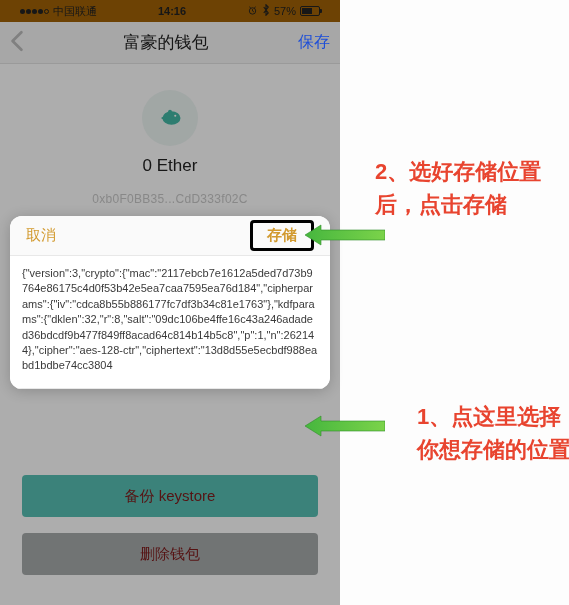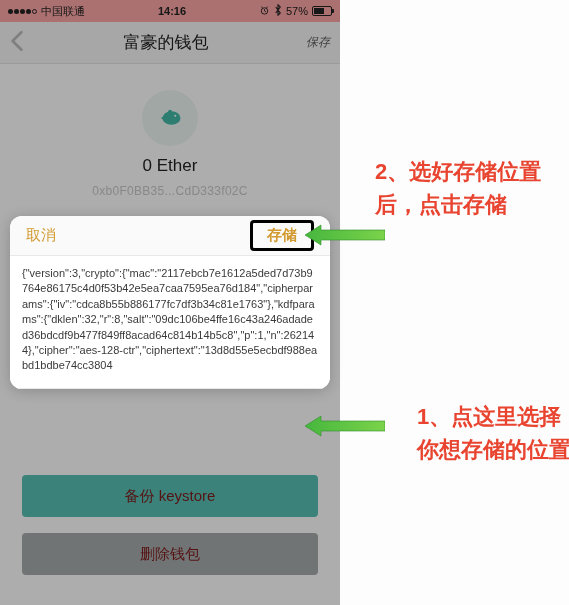--- a/index.html
+++ b/index.html
@@ -15,25 +15,25 @@
     position: absolute;
     left: 0; top: 0;
     width: 340px;
     height: 605px;
     background: #f6f6f6;
     display: flex;
     flex-direction: column;
   }
   .statusbar {
     height: 22px;
-    background: #fca5a5;
+    background: #a16207;
     display: flex;
     align-items: center;
     justify-content: space-between;
-    padding: 0 8px;
+    padding: 0 20px;
     font-size: 11px;
     color: #222;
   }
   .statusbar .left, .statusbar .right { display: flex; align-items: center; gap: 4px; }
   .signal-dots { display: flex; gap: 1px; }
   .signal-dots span {
     width: 5px; height: 5px; border-radius: 50%;
     background: #222;
   }
   .signal-dots span.empty { background: transparent; border: 0.7px solid #222; }
@@ -55,33 +55,33 @@
     border-bottom: 1px solid #e3e3e3;
     display: flex; align-items: center; justify-content: space-between;
     padding: 0 10px;
     position: relative;
   }
   .back-chevron { color: #bdbdbd; font-size: 26px; line-height: 1; }
   .navbar .title {
     position: absolute; left: 0; right: 8px; text-align: center;
     font-size: 17px; color: #222; font-weight: 500;
   }
-  .navbar .save-link { color: #404040; font-size: 12px; position: relative; z-index: 1; font-style: italic; }
+  .navbar .save-link { color: #1d4ed8; font-size: 16px; position: relative; z-index: 1; }
   .wallet-body {
     flex: 1; background: #fff;
     display: flex; flex-direction: column; align-items: center;
     padding-top: 26px;
   }
   .wallet-icon {
     width: 56px; height: 56px; border-radius: 50%; background: #eef6f4;
     display: flex; align-items: center; justify-content: center;
   }
   .wallet-icon svg { width: 30px; height: 22px; }
   .balance { margin-top: 10px; font-size: 17px; color: #222; }
-  .address { margin-top: 8px; font-size: 12px; color: #c9c9c9; letter-spacing: .3px; }
+  .address { margin-top: 16px; font-size: 12px; color: #c9c9c9; letter-spacing: .3px; }
   .footer-buttons {
     margin-top: auto; width: 100%;
     padding: 0 22px 30px 22px;
     display: flex; flex-direction: column; gap: 16px;
   }
   .btn {
     height: 42px; border-radius: 4px; border: none;
     font-size: 15px; color: #7f1d1d;
   }
   .btn-primary { background: #58c0b4; }

